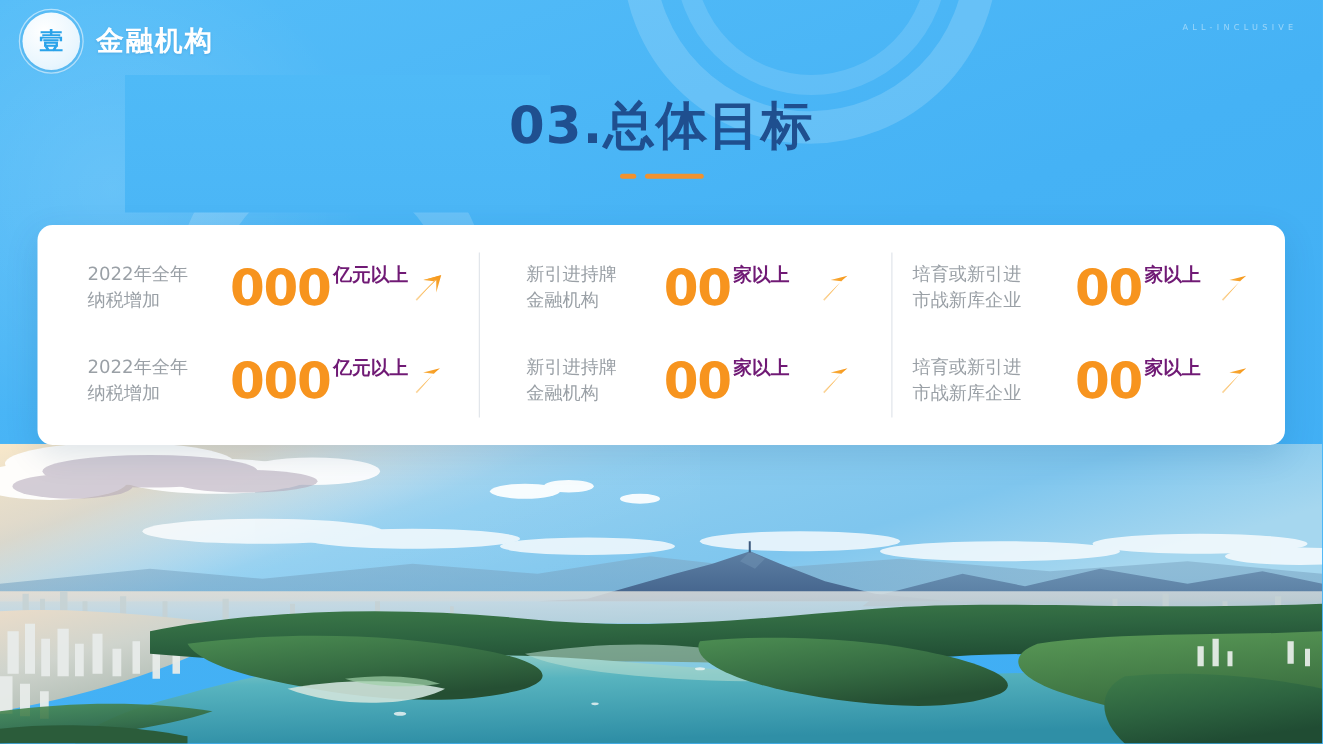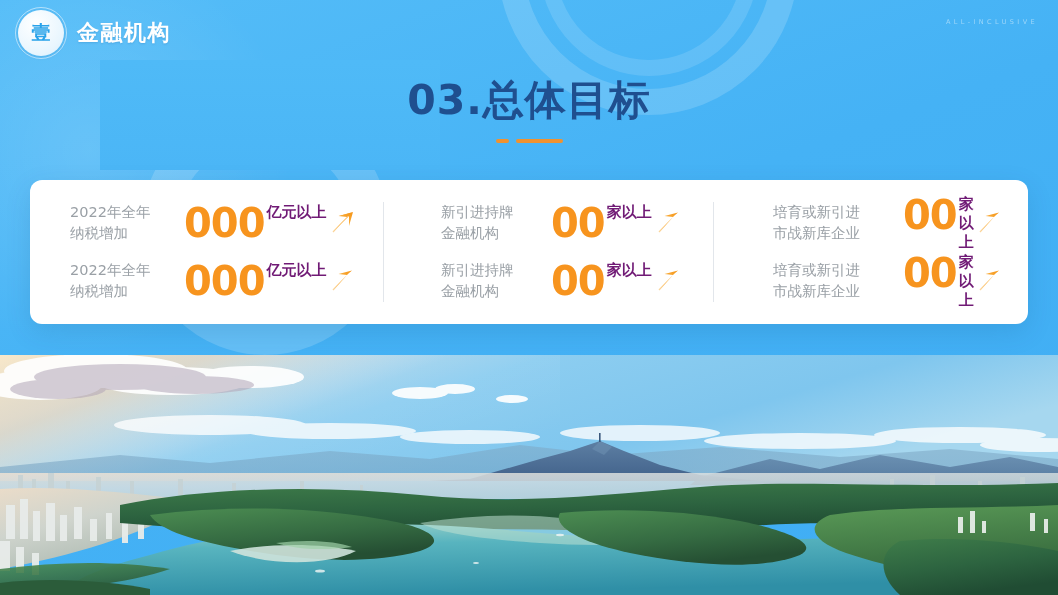--- a/index.html
+++ b/index.html
@@ -91,21 +91,21 @@
     font-family:"DejaVu Sans","Liberation Sans",sans-serif;
   }
   .title-rule { margin-top:16px; display:flex; align-items:center; justify-content:center; gap:7px; }
   .rule-dash { width:13px; height:4px; border-radius:2px; background:#f0922f; }
   .rule-bar  { width:47px; height:4px; border-radius:2px; background:#f0922f; }
 
   
   .card {
     position:absolute;
     left:30px; top:180px;
-    width:998px; height:144px;
+    width:998px; height:176px;
     background:#ffffff;
     border-radius:12px;
     box-shadow:0 8px 26px rgba(10,60,110,.13);
     z-index:5;
     display:flex;
     padding:14px 8px;
   }
   .col {
     flex:1 1 0;
     display:flex; flex-direction:column;
@@ -118,22 +118,22 @@
   }
   .col-1 { flex:0 0 345px; }
   .col-2 { flex:0 0 330px; }
   .col-3 { flex:1 1 auto; }
 
   .stat {
     flex:1 1 0;
     display:flex; align-items:center;
     padding-left:32px;
   }
-  .col-2 .stat { padding-left:58px; }
-  .col-3 .stat { padding-left:60px; }
+  .col-2 .stat { padding-left:38px; }
+  .col-3 .stat { padding-left:17px; }
 
   .stat-label {
     font-size:14.5px; line-height:1.45;
     color:#9aa0a6;
     white-space:pre-line;
     font-family:"DejaVu Sans","Liberation Sans",sans-serif;
     flex:0 0 auto;
     width:96px;
   }
   .col-3 .stat-label { width:116px; }

